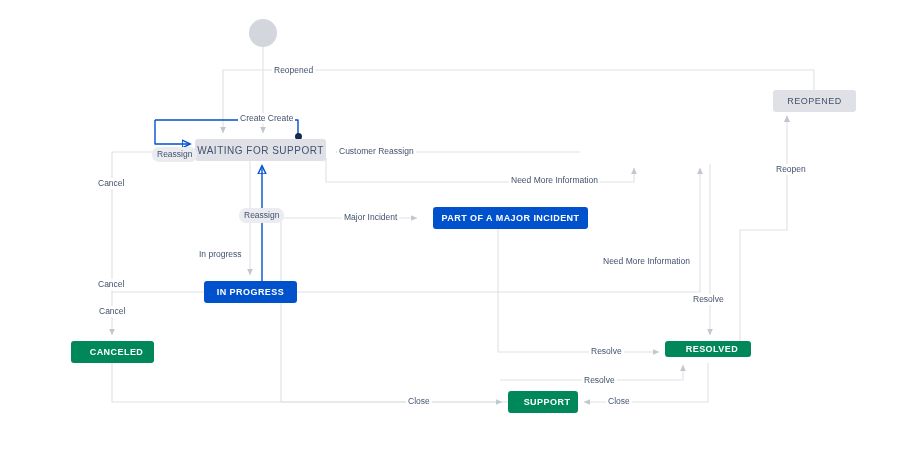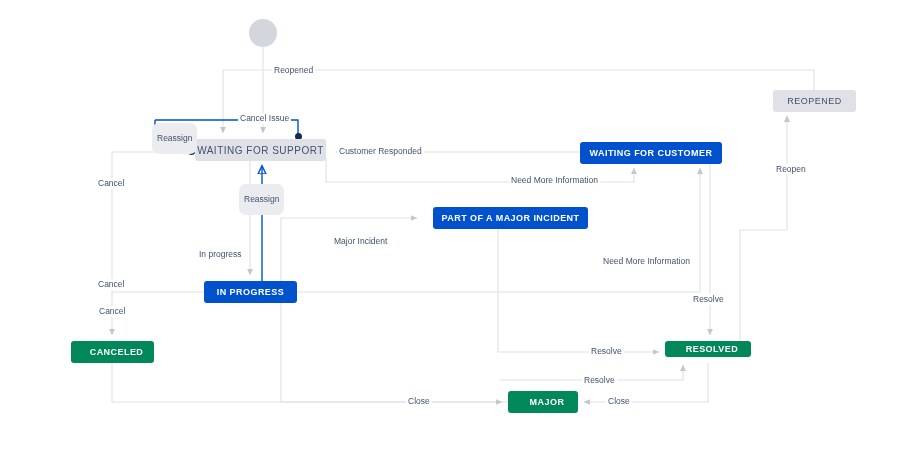--- a/index.html
+++ b/index.html
@@ -39,22 +39,23 @@
     font-size:8.5px;
     color:#42526e;
     white-space:nowrap;
     background:#ffffff;
     padding:0 2px;
     line-height:11px;
   }
   .edge-label.chip{
     background:#ebecf0;
     border-radius:7px;
-    padding:10px 5px;
+    padding:2px 5px;
     color:#42526e;
+    margin-top:24px;
   }
   .dot{
     position:absolute;
     width:7px;height:7px;border-radius:50%;
     background:#172b4d;
   }
 </style>
 </head>
 <body>
 
@@ -122,49 +123,48 @@
     </g>
   </svg>
 
   <div class="start-circle" style="left:249px;top:19px;"></div>
 
   <div class="dot" style="left:295px;top:133px;"></div>
   <div class="dot" style="left:188px;top:148px;"></div>
 
   <div class="node grey support" style="left:195px;top:139px;width:131px;height:22px;">WAITING FOR SUPPORT</div>
 
-  <div class="node blue" style="left:580px;top:142px;width:142px;height:22px;">WAITING FOR CUSTOMER</div>
 
   <div class="node blue" style="left:421px;top:207px;width:155px;height:22px;margin-left:12px;">PART OF A MAJOR INCIDENT</div>
 
   <div class="node blue" style="left:204px;top:281px;width:93px;height:22px;">IN PROGRESS</div>
 
   <div class="node green" style="left:71px;top:341px;width:83px;height:22px;">CANCELED</div>
 
   <div class="node green" style="left:665px;top:341px;width:86px;height:16px;">RESOLVED</div>
 
-  <div class="node green" style="left:508px;top:391px;width:70px;height:22px;">MAJOR</div>
+  <div class="node green" style="left:508px;top:391px;width:70px;height:22px;">SUPPORT</div>
 
   <div class="node grey reopened" style="left:773px;top:90px;width:83px;height:22px;">REOPENED</div>
 
-  <div class="edge-label" style="left:238px;top:113px;">Cancel Issue</div>
+  <div class="edge-label" style="left:238px;top:113px;">Create Create</div>
 
   <div class="edge-label" style="left:272px;top:65px;">Reopened</div>
 
   <div class="edge-label chip" style="left:152px;top:123px;">Reassign</div>
 
   <div class="edge-label chip" style="left:239px;top:184px;">Reassign</div>
 
-  <div class="edge-label" style="left:337px;top:146px;">Customer Responded</div>
+  <div class="edge-label" style="left:337px;top:146px;">Customer Reassign</div>
 
   <div class="edge-label" style="left:509px;top:175px;">Need More Information</div>
 
   <div class="edge-label" style="left:601px;top:256px;">Need More Information</div>
 
-  <div class="edge-label" style="left:332px;top:212px;margin-top:24px;">Major Incident</div>
+  <div class="edge-label" style="left:342px;top:212px;">Major Incident</div>
 
   <div class="edge-label" style="left:197px;top:249px;">In progress</div>
 
   <div class="edge-label" style="left:96px;top:178px;">Cancel</div>
 
   <div class="edge-label" style="left:96px;top:279px;">Cancel</div>
 
   <div class="edge-label" style="left:97px;top:306px;">Cancel</div>
 
   <div class="edge-label" style="left:691px;top:294px;">Resolve</div>

